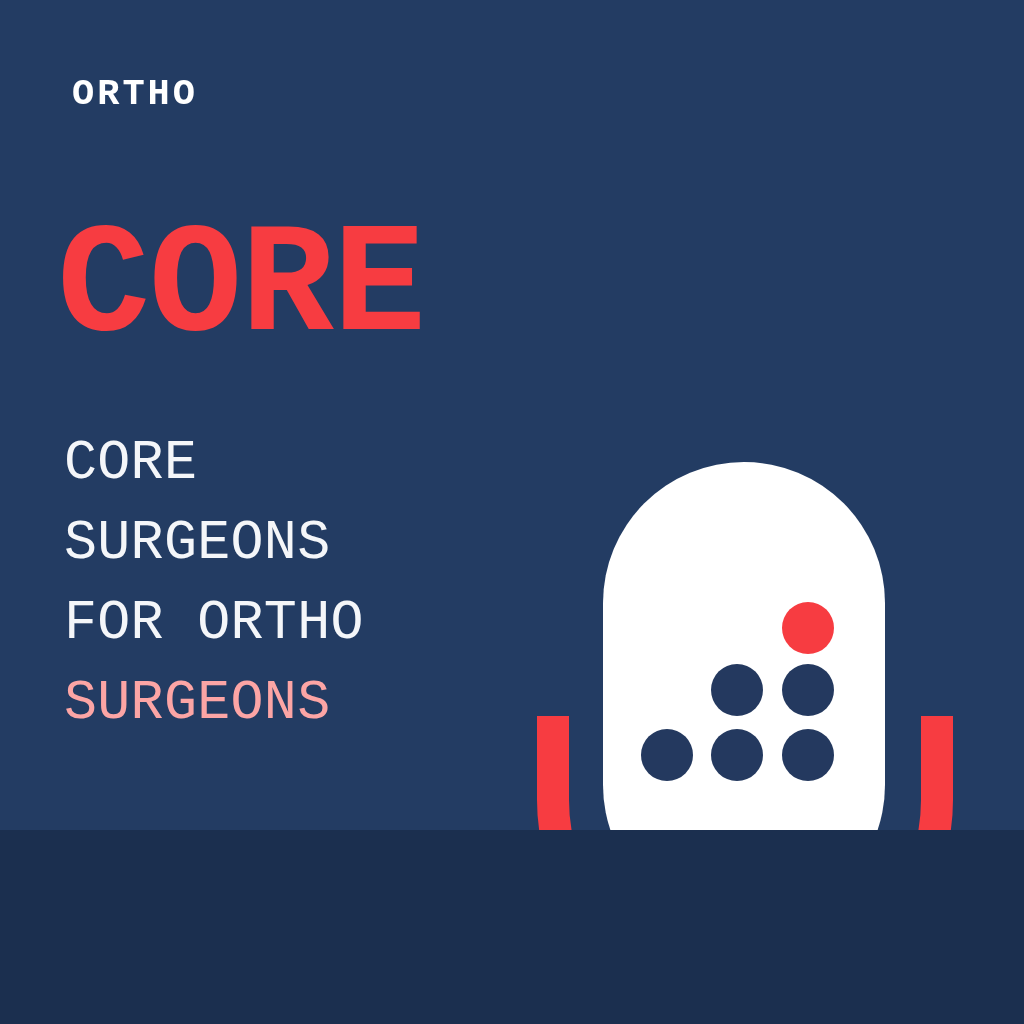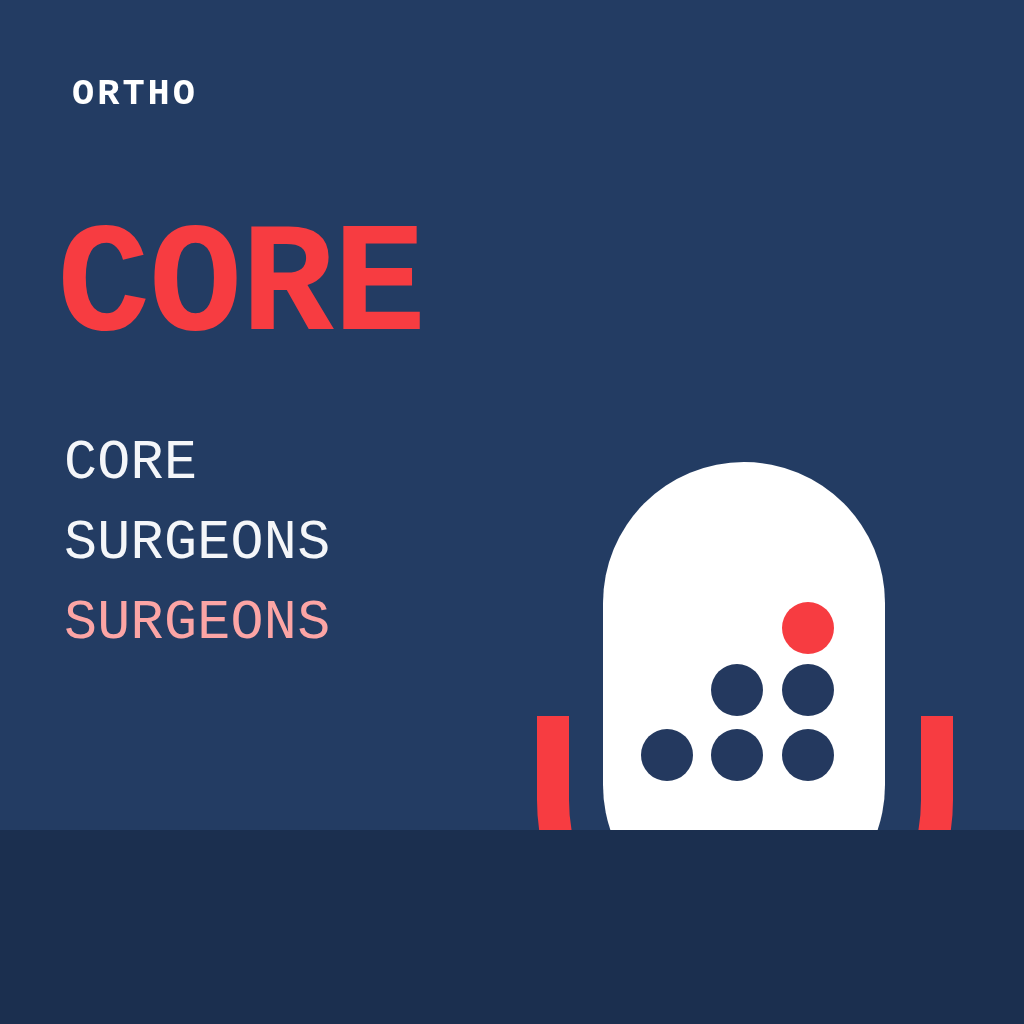--- a/index.html
+++ b/index.html
@@ -111,20 +111,21 @@
 
   <div id="brand-lockup">
     <div id="brand-ortho" style="color: rgb(255, 255, 255);">ORTHO</div>
   </div>
 
   <div id="show-title" style="color: rgb(247, 60, 65);">CORE</div>
 
   <div id="tagline">
     <div class="tagline-line" style="color: rgb(244, 246, 249);">CORE</div>
     <div class="tagline-line" style="color: rgb(244, 246, 249);">SURGEONS</div>
+    <div class="tagline-line" style="color: rgb(244, 246, 249);">FOR ORTHO</div>
     <div class="tagline-line" style="color: #fca5a5;">SURGEONS</div>
   </div>
 
   <div id="microphone">
     <svg id="mic-svg" viewBox="0 0 500 584" xmlns="http://www.w3.org/2000/svg">
 
       <path fill="none" stroke="#F73C41" stroke-width="32" d="M 53 276 L 53 360 A 192 192 0 0 0 437 360 L 437 276"></path>
       <rect x="229" y="520" width="32" height="64" fill="#F73C41"></rect>
 
       <rect x="103" y="22" width="282" height="464" rx="141" ry="141" fill="#FFFFFF"></rect>

